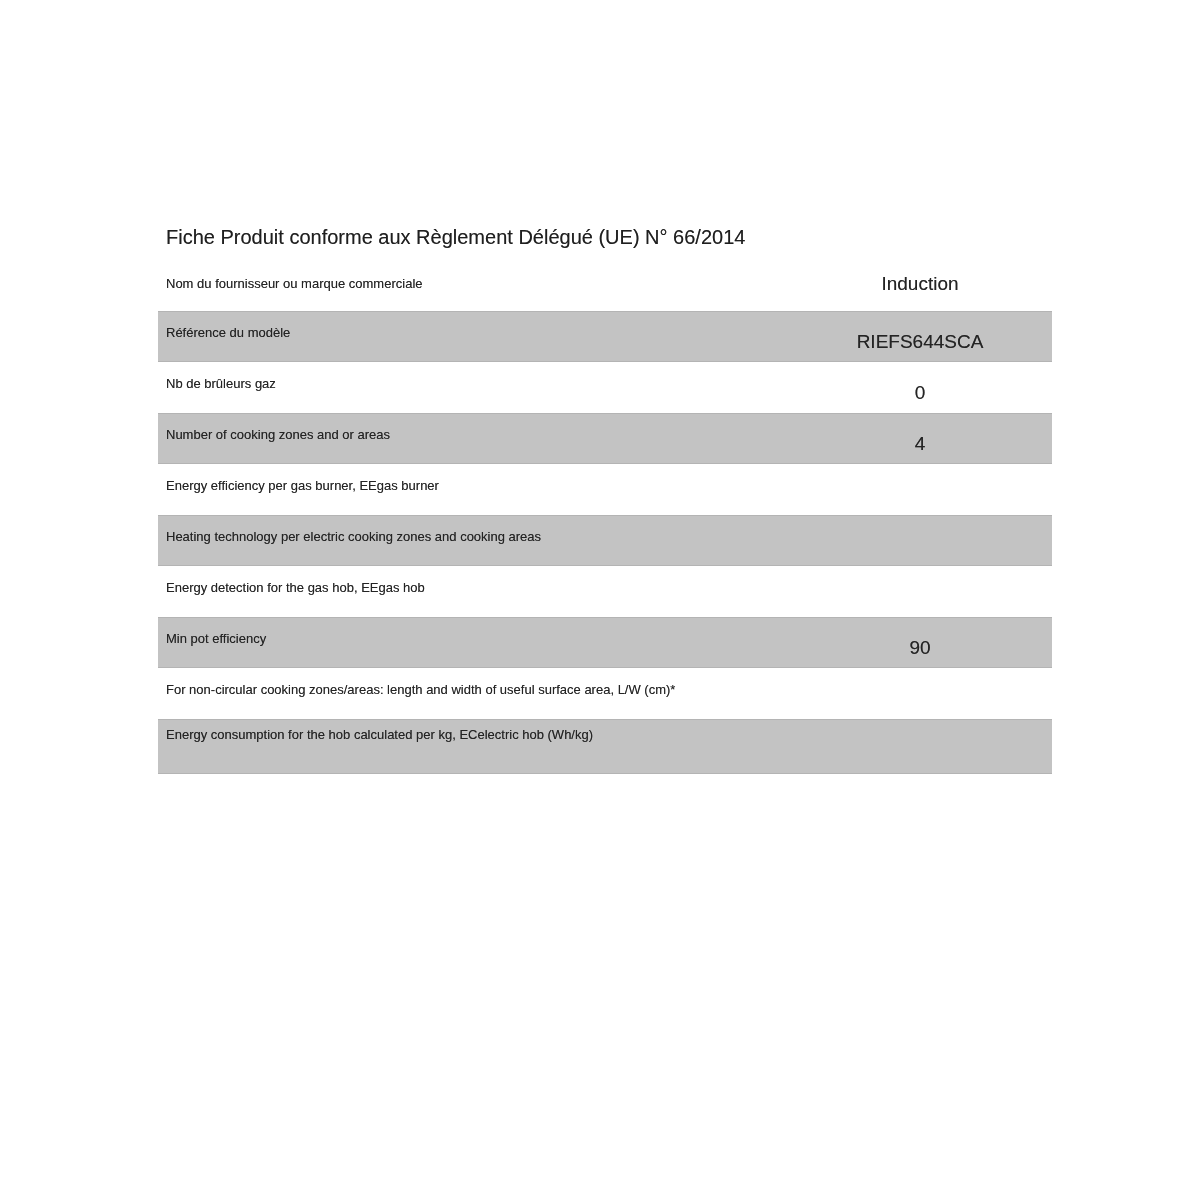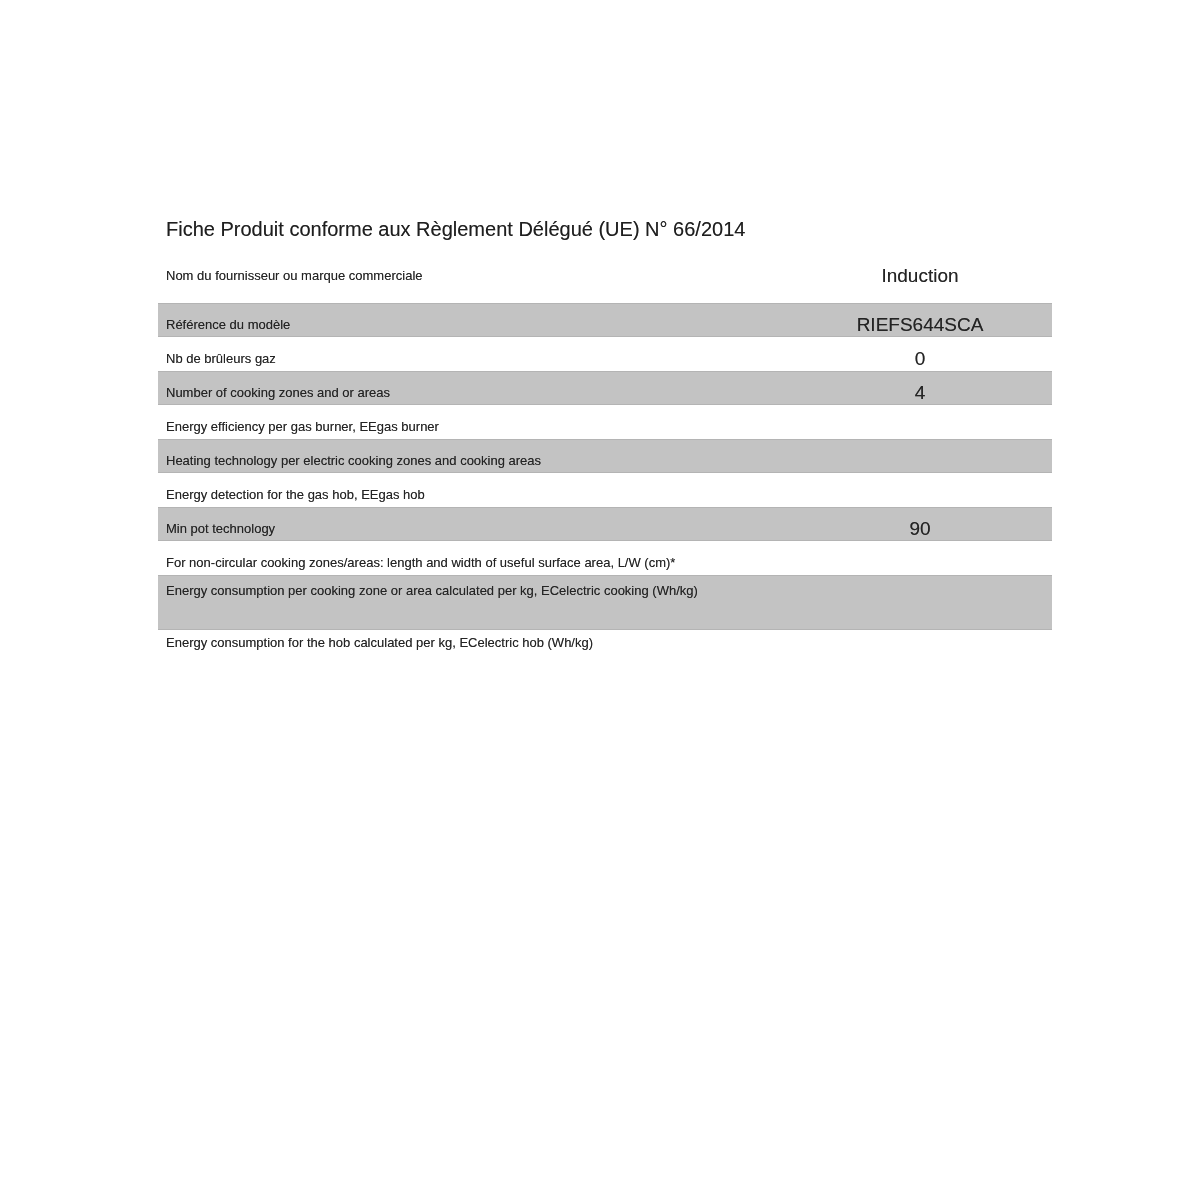--- a/index.html
+++ b/index.html
@@ -11,57 +11,57 @@
     height: 1200px;
     background: #ffffff;
     position: relative;
     overflow: hidden;
     font-family: "Liberation Sans", "DejaVu Sans", sans-serif;
     color: #242424;
   }
   .sheet {
     position: absolute;
     left: 158px;
-    top: 210px;
+    top: 218px;
     width: 894px;
   }
   .doc-title {
     height: 46px;
     box-sizing: border-box;
     padding: 7px 0 0 8px;
     font-size: 20px;
     line-height: 24px;
     color: #1f1f1f;
     text-shadow: 0 0 0.6px rgba(0,0,0,0.45);
     white-space: nowrap;
   }
   .rows { width: 100%; }
   .row {
     display: flex;
     box-sizing: border-box;
-    height: 34px;
+    height: 51px;
   }
   
   .row:nth-child(even) {
     background: #c3c3c3;
     box-shadow: inset 0 1px 0 #b4b4b4, inset 0 -1px 0 #b4b4b4;
   }
   .row .label {
     width: 600px;
     box-sizing: border-box;
     padding: 11px 0 0 8px;
     font-size: 13px;
     line-height: 21px;
     text-shadow: 0 0 0.6px rgba(0,0,0,0.45);
   }
   .row .value {
     width: 264px;
     margin-left: auto;
     box-sizing: border-box;
-    padding-top: 11px;
+    padding-top: 20px;
     text-align: center;
     font-size: 19px;
     line-height: 21px;
     text-shadow: 0 0 0.6px rgba(0,0,0,0.45);
   }
   
   .row:nth-child(1) { height: 47px; }
   .row:nth-child(1) .label,
   .row:nth-child(1) .value { padding-top: 9px; }
   
@@ -108,32 +108,28 @@
     <div class="label">Heating technology per electric cooking zones and cooking areas</div>
     <div class="value"></div>
   </div>
 
   <div class="row">
     <div class="label">Energy detection for the gas hob, EEgas hob</div>
     <div class="value"></div>
   </div>
 
   <div class="row">
-    <div class="label">Min pot technology</div>
+    <div class="label">Min pot efficiency</div>
     <div class="value">90</div>
   </div>
 
   <div class="row">
     <div class="label">For non-circular cooking zones/areas: length and width of useful surface area, L/W (cm)*</div>
     <div class="value"></div>
   </div>
 
-  <div class="row">
-    <div class="label">Energy consumption per cooking zone or area calculated per kg, ECelectric cooking (Wh/kg)</div>
-    <div class="value"></div>
-  </div>
 
   <div class="row">
     <div class="label">Energy consumption for the hob calculated per kg, ECelectric hob (Wh/kg)</div>
     <div class="value"></div>
   </div>
 </div>
 </div>
 
 </body></html>

